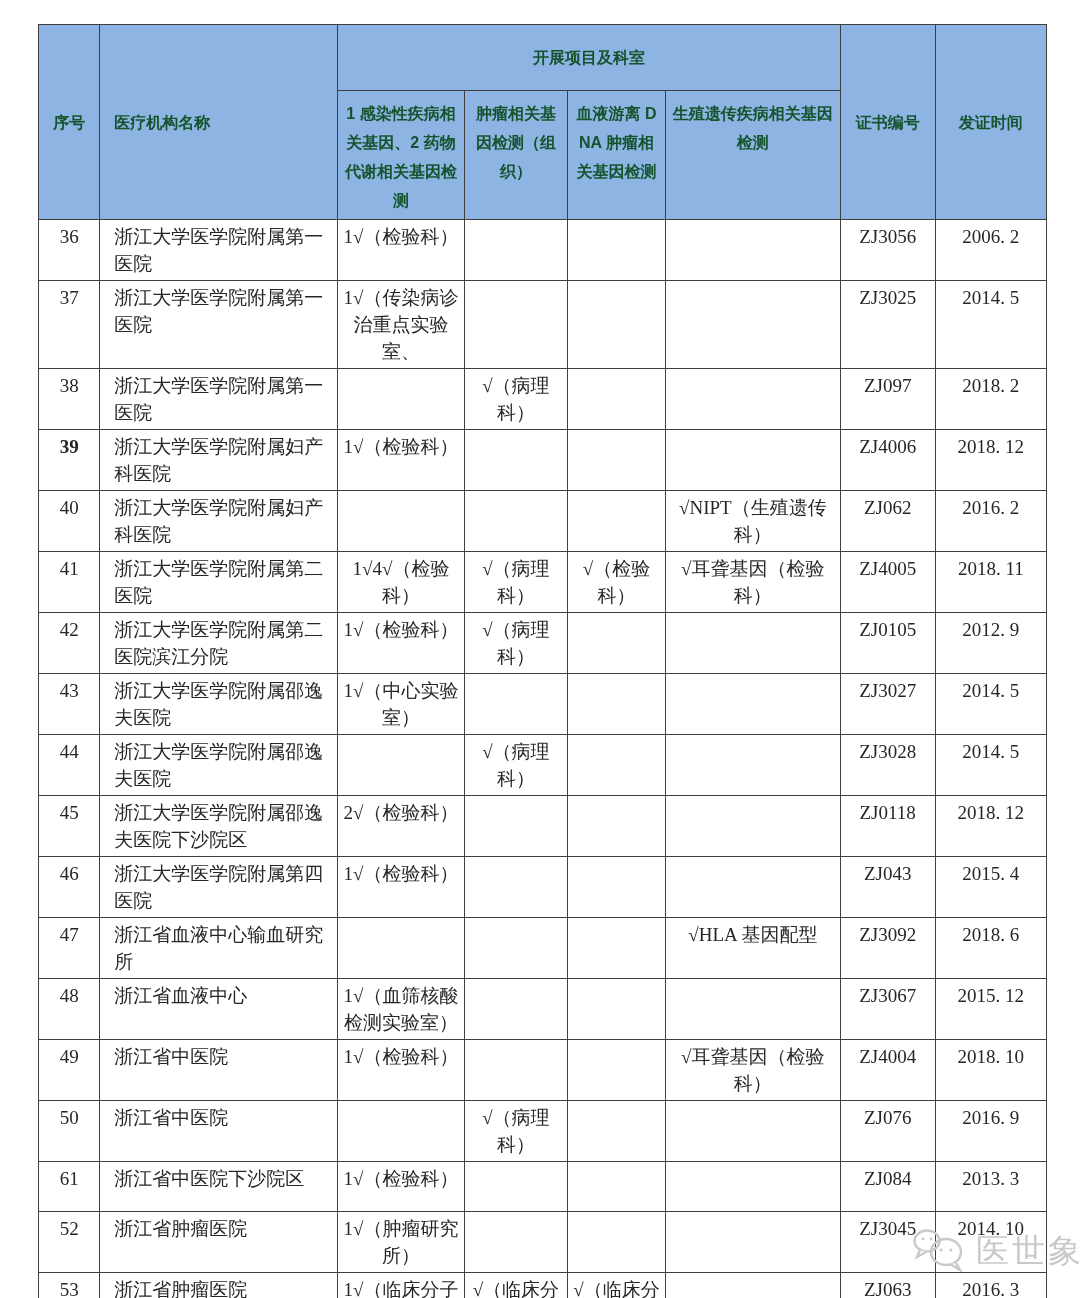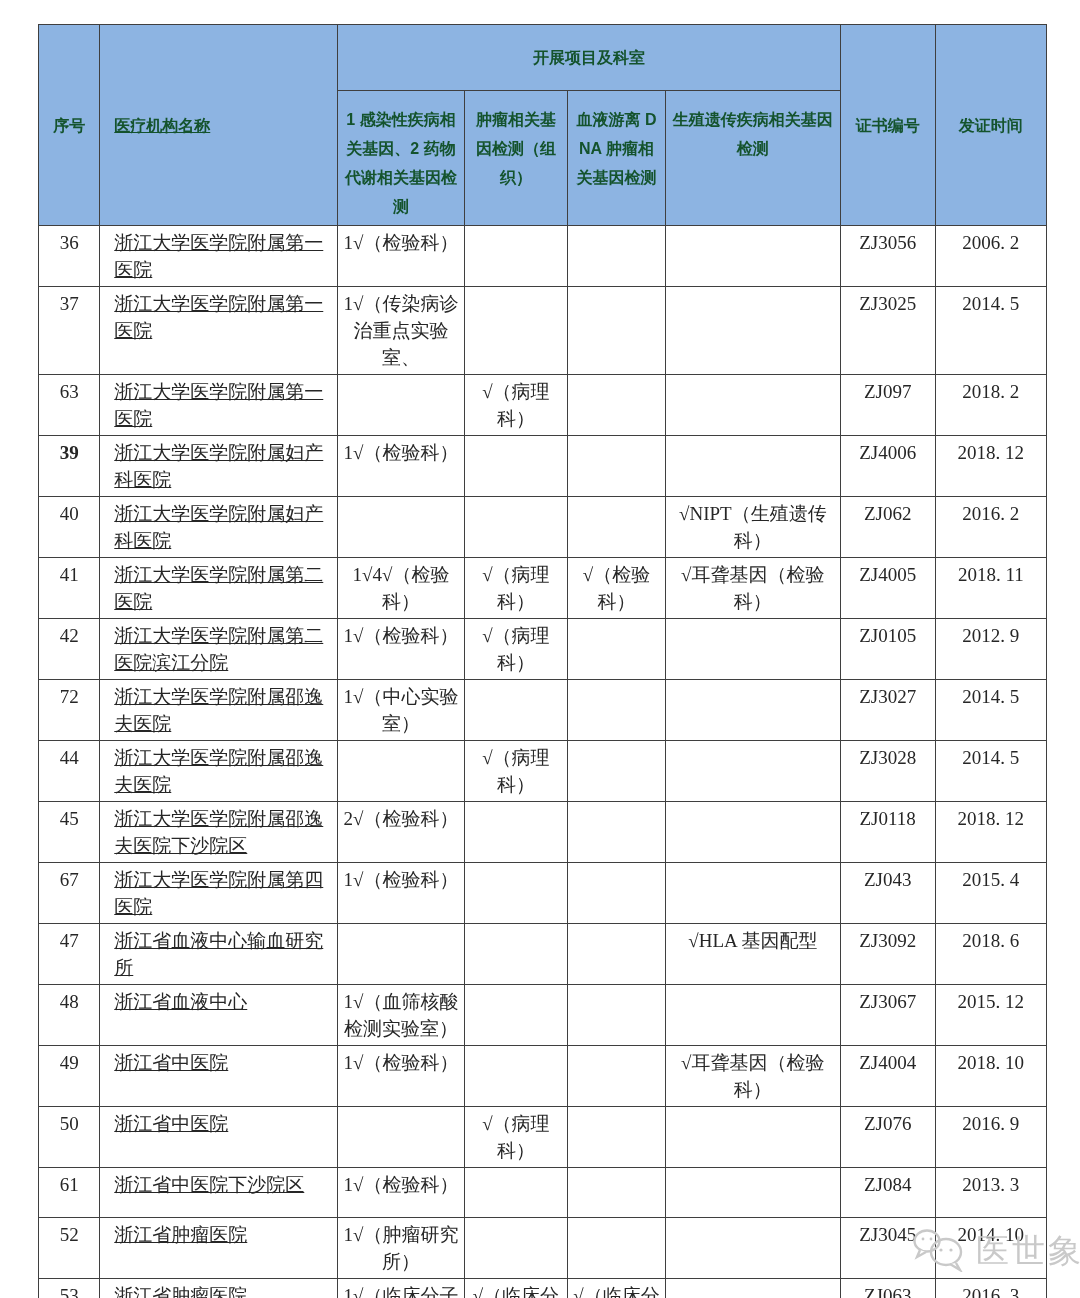--- a/index.html
+++ b/index.html
@@ -39,44 +39,42 @@
     color: #14532d;
     font-size: 16px;
     line-height: 29px;
     text-align: center;
     vertical-align: middle;
     padding: 4px 6px;
   }
   table.cert-table thead th.h-name {
     text-align: left;
     padding-left: 14px;
-    text-decoration: underline;
   }
   table.cert-table thead tr.group-row th {
     height: 66px;
   }
   table.cert-table thead tr.sub-row th {
     height: 104px;
     vertical-align: top;
-    padding-top: 14px;
+    padding-top: 8px;
   }
   table.cert-table tbody td {
     font-size: 19px;
     line-height: 27px;
     text-align: center;
     vertical-align: top;
     padding: 3px 4px;
     height: 50px;
     background: #ffffff;
   }
   table.cert-table tbody td.name {
     text-align: left;
     padding-left: 14px;
     padding-right: 8px;
-    text-decoration: underline;
   }
   table.cert-table tbody td.bold {
     font-weight: bold;
   }
   
   col.c-seq   { width: 60px;  }
   col.c-name  { width: 233px; }
   col.c-infect{ width: 124px; }
   col.c-tumor { width: 101px; }
   col.c-cfdna { width: 96px;  }
@@ -148,21 +146,21 @@
     <td class="name">浙江大学医学院附属第一医院</td>
     <td>1√（传染病诊治重点实验室、</td>
     <td></td>
     <td></td>
     <td></td>
     <td>ZJ3025</td>
     <td>2014. 5</td>
   </tr>
 
   <tr>
-    <td>63</td>
+    <td>38</td>
     <td class="name">浙江大学医学院附属第一医院</td>
     <td></td>
     <td>√（病理科）</td>
     <td></td>
     <td></td>
     <td>ZJ097</td>
     <td>2018. 2</td>
   </tr>
 
   <tr>
@@ -203,21 +201,21 @@
     <td class="name">浙江大学医学院附属第二医院滨江分院</td>
     <td>1√（检验科）</td>
     <td>√（病理科）</td>
     <td></td>
     <td></td>
     <td>ZJ0105</td>
     <td>2012. 9</td>
   </tr>
 
   <tr>
-    <td>72</td>
+    <td>43</td>
     <td class="name">浙江大学医学院附属邵逸夫医院</td>
     <td>1√（中心实验室）</td>
     <td></td>
     <td></td>
     <td></td>
     <td>ZJ3027</td>
     <td>2014. 5</td>
   </tr>
 
   <tr>
@@ -236,21 +234,21 @@
     <td class="name">浙江大学医学院附属邵逸夫医院下沙院区</td>
     <td>2√（检验科）</td>
     <td></td>
     <td></td>
     <td></td>
     <td>ZJ0118</td>
     <td>2018. 12</td>
   </tr>
 
   <tr>
-    <td>67</td>
+    <td>46</td>
     <td class="name">浙江大学医学院附属第四医院</td>
     <td>1√（检验科）</td>
     <td></td>
     <td></td>
     <td></td>
     <td>ZJ043</td>
     <td>2015. 4</td>
   </tr>
 
   <tr>

